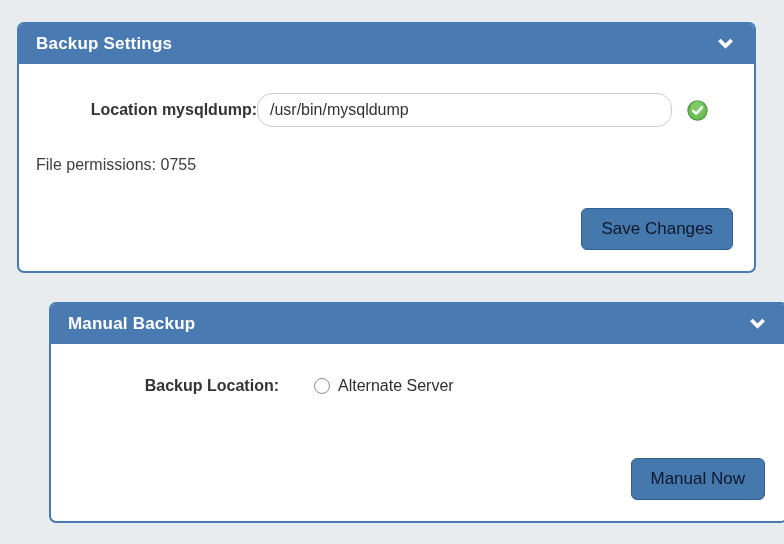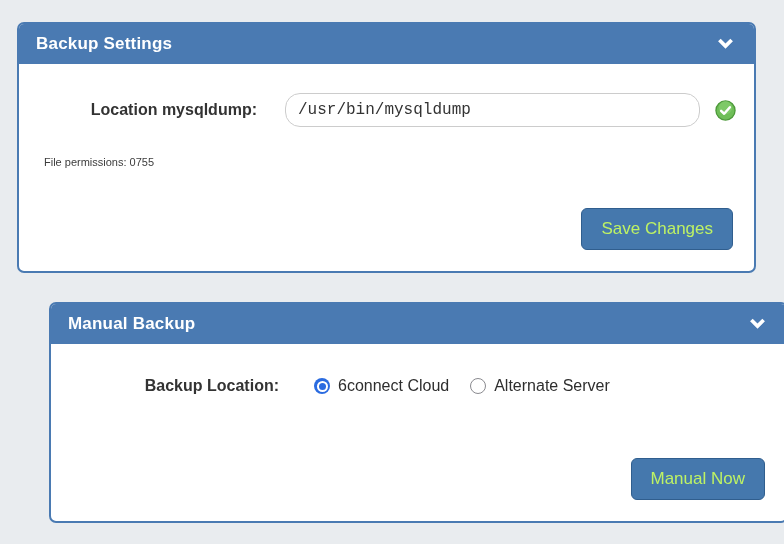--- a/index.html
+++ b/index.html
@@ -54,51 +54,50 @@
   .row-location { top: 29px; left: 0; }
   .field-label {
     width: 238px;
     text-align: right;
     font-size: 16px;
     font-weight: bold;
     color: #333333;
     white-space: nowrap;
   }
   .text-input {
-    margin-left: 28px;
     width: 415px;
     height: 34px;
     border: 1px solid #cccccc;
     border-radius: 15px;
     padding: 0 12px;
-    font-family: Liberation Mono, monospace;
+    font-family: Liberation Sans, sans-serif;
     font-size: 16px;
     color: #333333;
     outline: none;
     background: #ffffff;
   }
   .check-icon { margin-left: 15px; display: flex; align-items: center; }
   .check-icon svg { width: 21px; height: 21px; display: block; }
 
   .file-permissions {
     position: absolute;
     top: 92px;
-    left: 25px;
-    font-size: 11px;
+    left: 17px;
+    font-size: 16px;
     color: #3c3c3c;
   }
 
   .btn {
     position: absolute;
     right: 21px;
     height: 42px;
     background: #4578ad;
     border: 1px solid #305e8e;
     border-radius: 6px;
-    color: #bef264;
+    color: #0f172a;
     font-family: "Liberation Sans", sans-serif;
     font-size: 17px;
     padding: 0 19px;
     cursor: pointer;
   }
   .btn-save { top: 144px; }
   .btn-backup { top: 114px; }
 
   .row-backup-location { top: 33px; left: 0; }
   .row-backup-location .field-label { width: 228px; }
@@ -187,28 +186,20 @@
         <svg viewBox="0 0 24 18" aria-hidden="true">
           <path d="M1.5 5.2 L5.2 1.5 L12 8.3 L18.8 1.5 L22.5 5.2 L12 15.7 Z" fill="#ffffff"></path>
         </svg>
       </span>
     </header>
     <div class="panel-body">
       <div class="form-row row-backup-location">
         <label class="field-label">Backup Location:</label>
         <div class="radio-group">
           <span class="radio-option">
-            <span class="radio radio-checked">
-              <span class="radio-inner">
-                  <span class="radio-dot"></span>
-                </span>
-            </span>
-            <span class="radio-label">6connect Cloud</span>
-          </span>
-          <span class="radio-option">
             <span class="radio radio-unchecked"></span>
             <span class="radio-label">Alternate Server</span>
           </span>
         </div>
       </div>
       <button class="btn btn-backup">Manual Now</button>
     </div>
   </section>
 
 </div>

